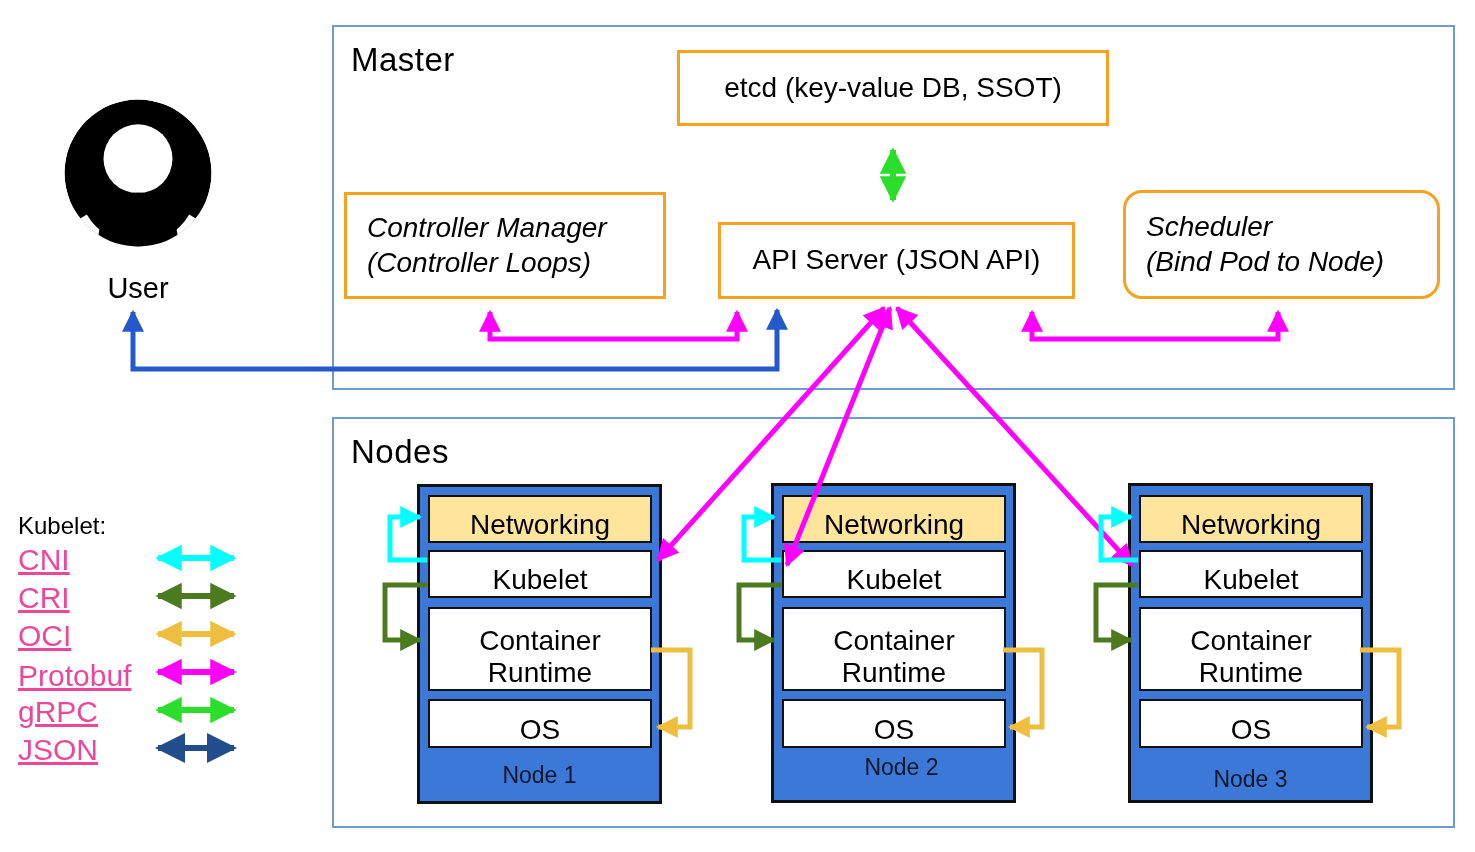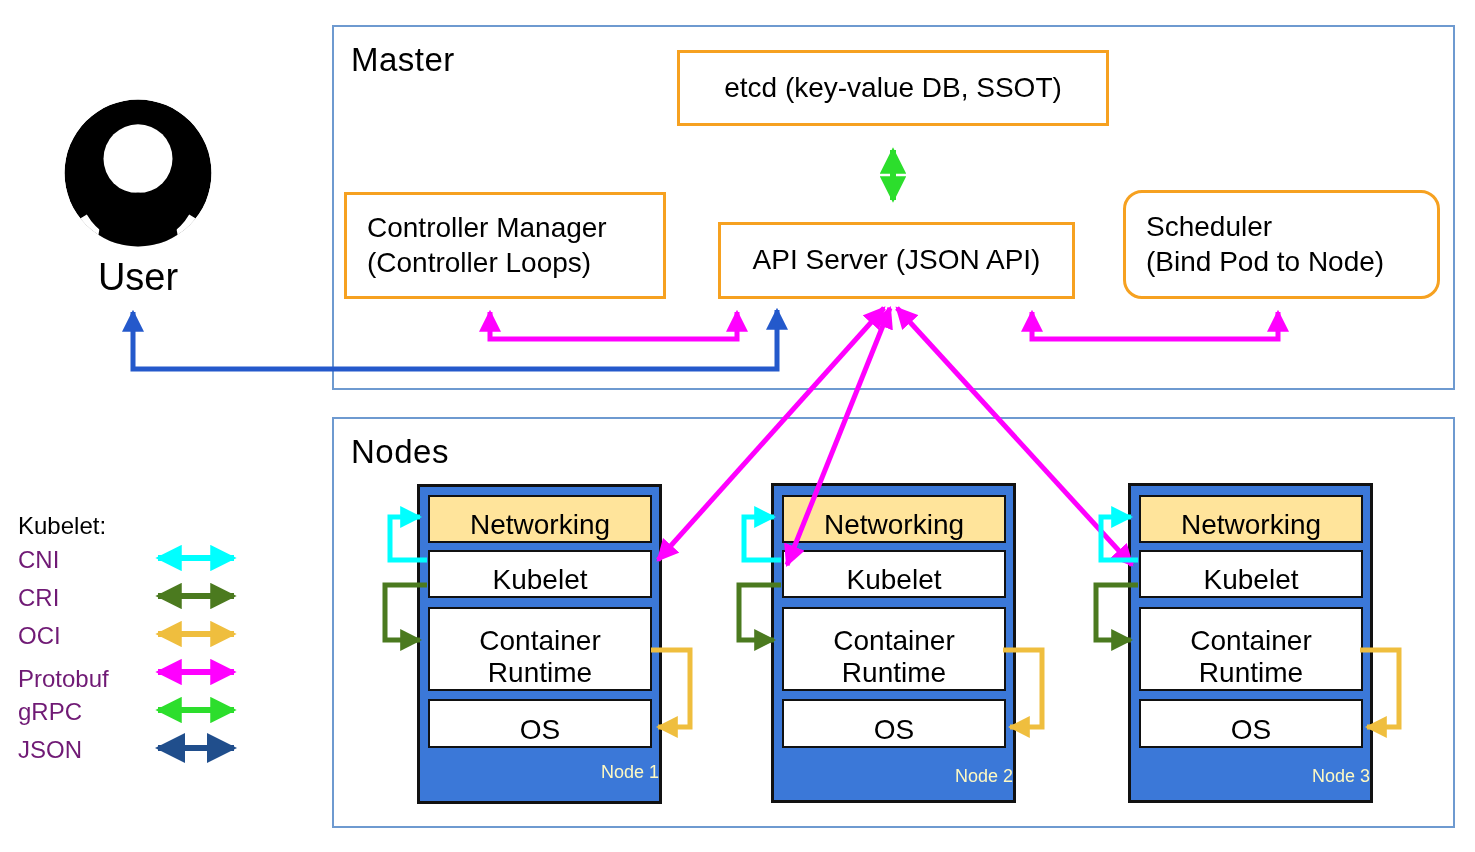--- a/index.html
+++ b/index.html
@@ -4,35 +4,35 @@
 <style>
   html,body{margin:0;padding:0;background:#fff;}
   body{font-family:"Liberation Sans", sans-serif;color:#000;}
   #canvas{position:relative;width:1475px;height:852px;background:#fff;overflow:hidden;}
 
   .panel{position:absolute;border:2px solid #6E9AD0;background:#fff;box-sizing:border-box;}
   .panel-title{position:absolute;left:17px;top:14px;font-size:33px;letter-spacing:.5px;}
 
   .obox{position:absolute;border:3px solid #F6A120;background:#fff;box-sizing:border-box;
         display:flex;align-items:center;justify-content:center;font-size:28px;line-height:1.22;}
-  .obox.leftalign{justify-content:flex-start;padding-left:20px;}
+  .obox.leftalign{justify-content:flex-start;padding-left:20px;font-style:italic;}
 
   .node{position:absolute;width:245px;height:320px;background:#3B78D8;border:3px solid #111;box-sizing:border-box;}
   .layer{position:absolute;left:8px;width:224px;background:#fff;border:2.5px solid #111;box-sizing:border-box;
          display:flex;align-items:flex-end;justify-content:center;text-align:center;font-size:28px;line-height:1.15;}
   .layer.networking{background:#FFE49B;}
-  .node-name{position:absolute;left:0;width:100%;text-align:right;color:#fef9c3;font-size:18px;}
+  .node-name{position:absolute;left:0;width:100%;text-align:center;color:#0f172a;font-size:23px;}
 
   .user-icon{position:absolute;left:63px;top:98px;width:150px;height:150px;}
-  .user-label{position:absolute;left:48px;top:256px;width:180px;text-align:center;font-size:38px;}
+  .user-label{position:absolute;left:48px;top:272px;width:180px;text-align:center;font-size:29px;}
 
   .legend{position:absolute;left:18px;top:512px;width:300px;}
   .legend-title{font-size:24px;margin-bottom:6px;}
   .legend-row{position:absolute;left:0;height:38px;display:flex;align-items:center;}
-  .legend-link{font-size:24px;color:#701a75;cursor:pointer;}
+  .legend-link{font-size:30px;color:#ec4899;text-decoration:underline;cursor:pointer;}
 
   svg.overlay{position:absolute;left:0;top:0;pointer-events:none;}
 </style>
 </head>
 <body>
 
 <div id="canvas">
 
   <div class="panel" style="left:332px;top:25px;width:1123px;height:365px;">
     <div class="panel-title">Master</div>
@@ -101,21 +101,21 @@
       </div>
     <div class="layer" style="top:64px;height:48px;">
         <span>Kubelet</span>
       </div>
     <div class="layer" style="top:121px;height:84px;">
         <span style="width:170px">Container Runtime</span>
       </div>
     <div class="layer" style="top:213px;height:49px;">
         <span>OS</span>
       </div>
-    <div class="node-name" style="top:280px;">Node 2</div>
+    <div class="node-name" style="top:268px;padding-left:8px;">Node 2</div>
   </div>
 
   <div class="node" style="left:1128px;top:483px;">
     <div class="layer networking" style="top:9px;height:48px;">
         <span>Networking</span>
       </div>
     <div class="layer" style="top:64px;height:48px;">
         <span>Kubelet</span>
       </div>
     <div class="layer" style="top:121px;height:84px;">

